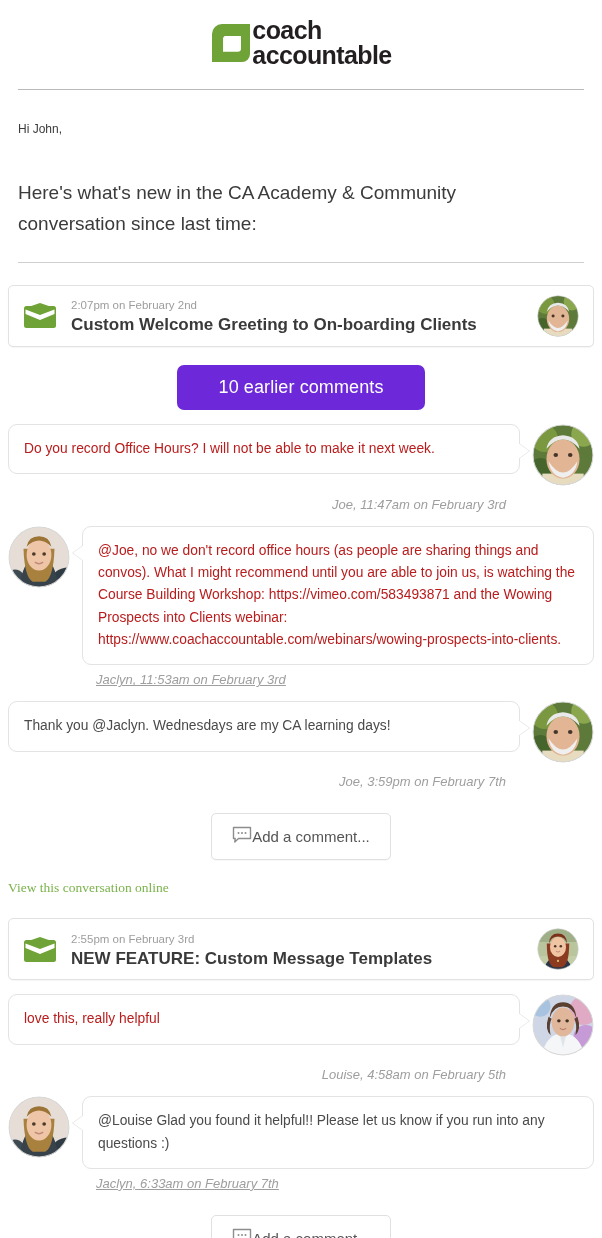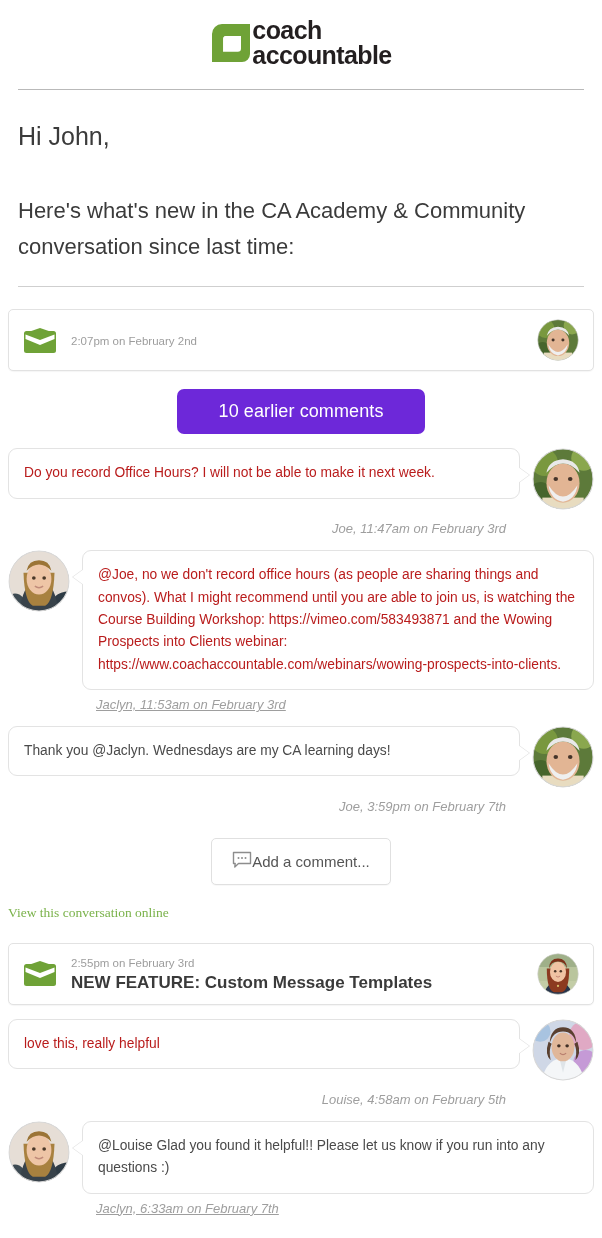--- a/index.html
+++ b/index.html
@@ -22,22 +22,22 @@
     display:block; font-weight:bold; color:#231f20;
     font-size:25px; letter-spacing:-0.6px;
   }
   .logo-type .l2 { font-size:25px; }
 
   .rule { height:0; border:0; border-top:1px solid #b9b9b9; margin:22px 18px 0 18px; }
   .rule.thin { border-top:1px solid #cfcfcf; }
 
   
   .intro { padding:0 18px; }
-  .intro .greet { font-size:25px; color:#3b3b3b; margin:32px 0 0 0; }
-  .intro .lead { font-size:22px; color:#3b3b3b; margin:42px 0 16px 0; line-height:1.62; max-width:520px; }
+  .intro .greet { font-size:12px; color:#3b3b3b; margin:32px 0 0 0; }
+  .intro .lead { font-size:19px; color:#3b3b3b; margin:42px 0 16px 0; line-height:1.62; max-width:520px; }
 
   
   .conv-head {
     margin:22px 8px 0 8px;
     border:1px solid #e2e2e2;
     border-radius:5px;
     background:#fff;
     box-shadow:0 1px 1px rgba(0,0,0,0.04);
     display:flex; align-items:center;
     padding:9px 14px 9px 14px;
@@ -156,21 +156,21 @@
 
 <hr class="rule thin">
 
 <div id="conv-container">
     <div><div class="conv-head">
         <span class="env-icon"><svg width="34" height="27" viewBox="0 0 34 27" aria-hidden="true">
             <rect x="1" y="4" width="32" height="22" rx="2.5" fill="#6fa237"></rect>
             <path d="M1 6.5 L17 1 L33 6.5 L33 9 L17 15 L1 9 Z" fill="#6fa237"></path>
             <path d="M2.5 7.5 L17 13 L31.5 7.5 L31.5 12 L17 18 L2.5 12 Z" fill="#ffffff"></path>
           </svg></span>
-        <span class="conv-meta"><span class="conv-time">2:07pm on February 2nd</span></span>
+        <span class="conv-meta"><span class="conv-time">2:07pm on February 2nd</span><div class="conv-title">Custom Welcome Greeting to On-boarding Clients</div></span>
         <span class="conv-avatar avatar"><svg width="42" height="42" viewBox="0 0 60 60">
             <defs>
               <clipPath id="c1">
                 <circle cx="30" cy="30" r="29"></circle>
               </clipPath>
             </defs>
             <g clip-path="url(#c1)">
               <rect width="60" height="60" fill="#5d7a3a"></rect>
               <circle cx="12" cy="14" r="13" fill="#79983f"></circle>
               <circle cx="50" cy="10" r="12" fill="#8aa74e"></circle>

